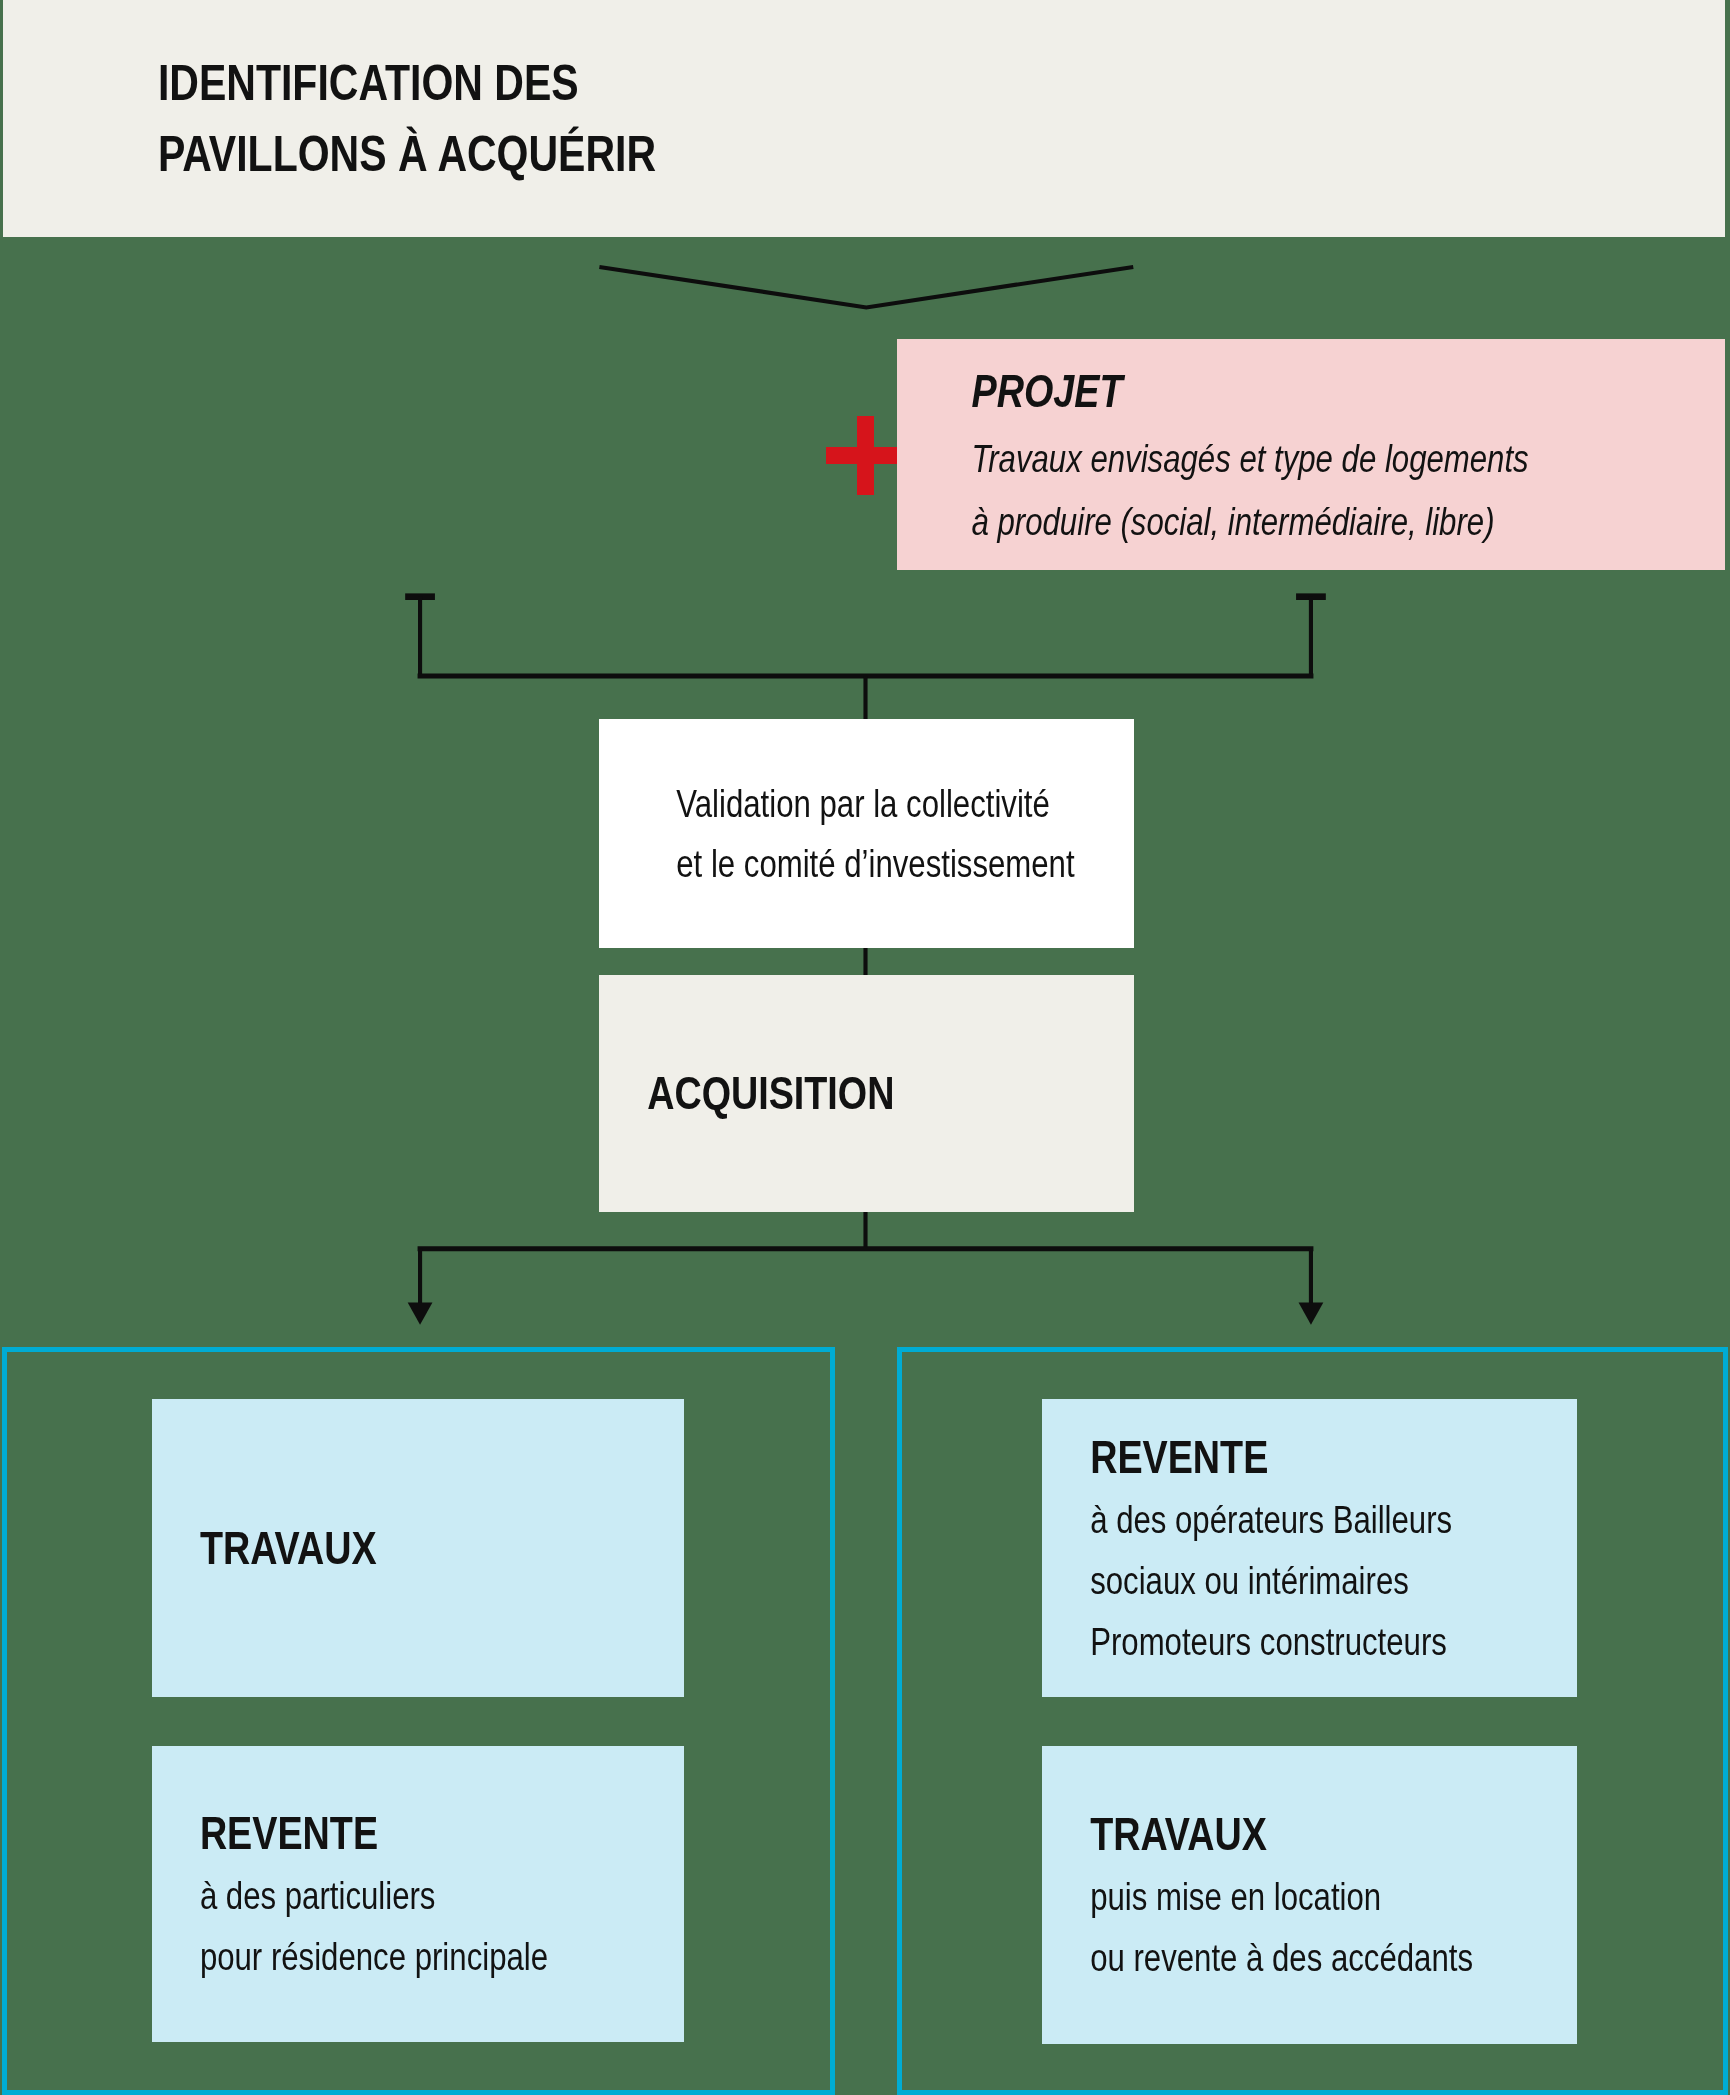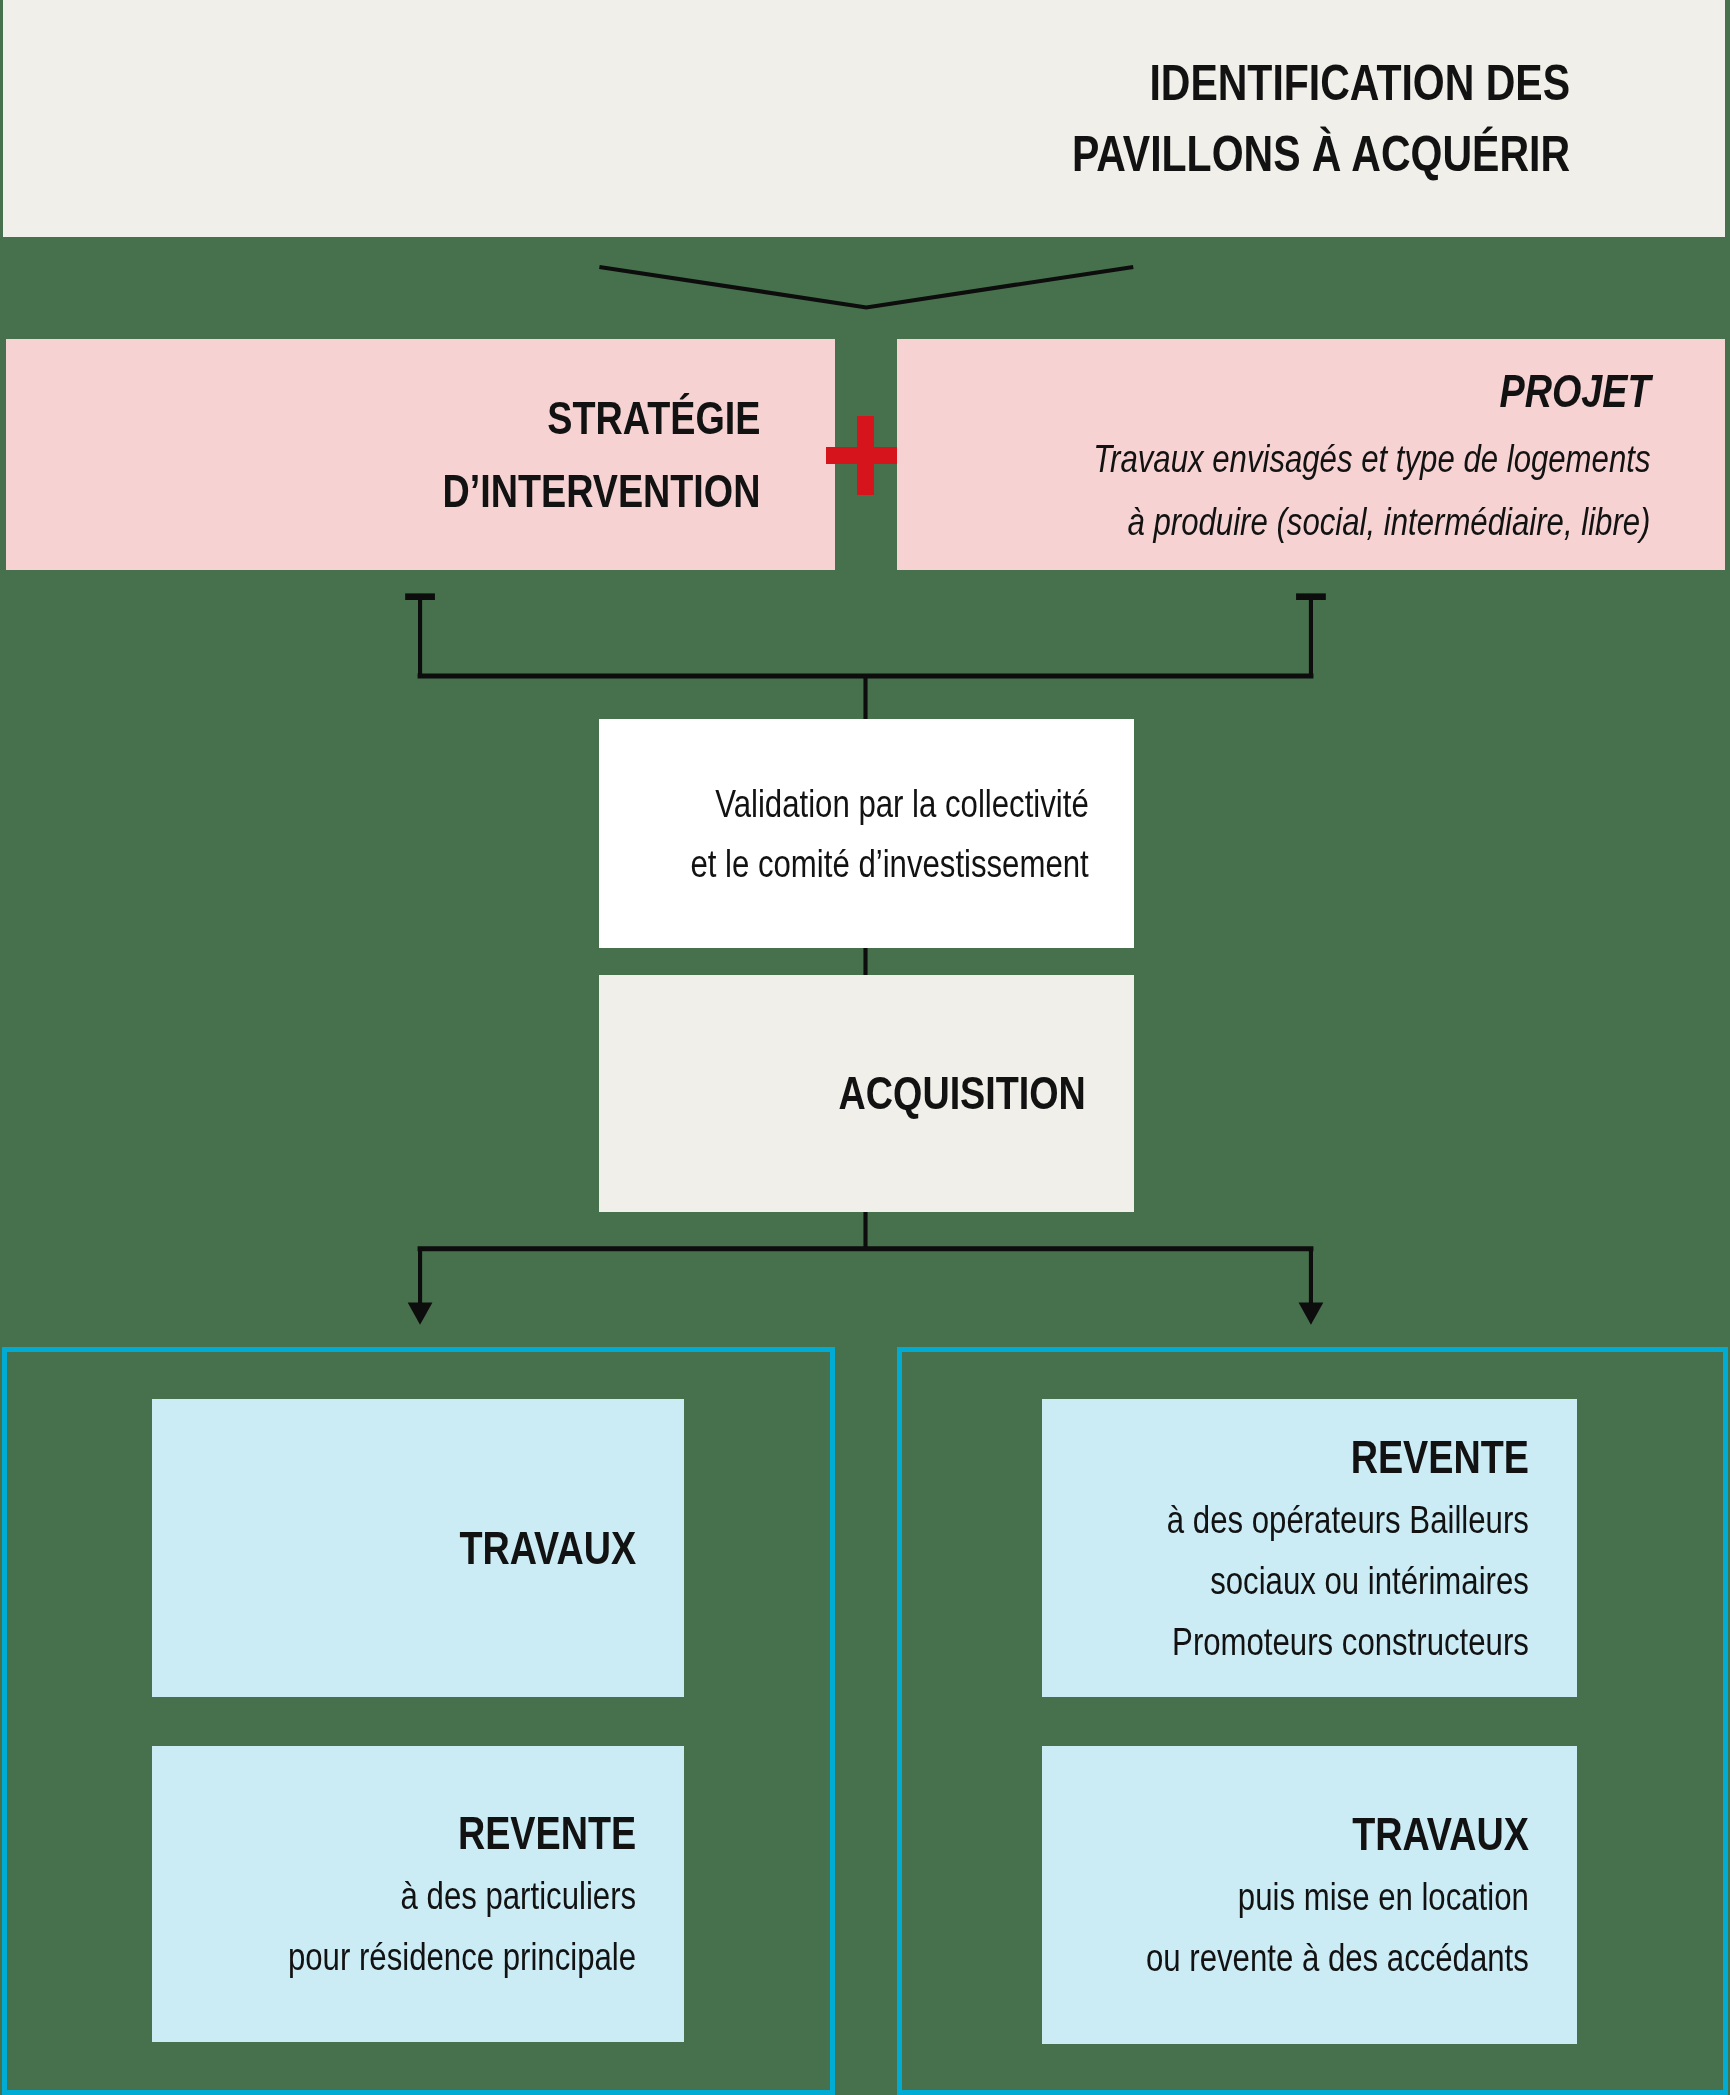--- a/index.html
+++ b/index.html
@@ -22,21 +22,21 @@
     background: var(--background);
     font-family: "Liberation Sans", sans-serif;
     color: var(--text);
     overflow: hidden;
   }
   .box {
     position: absolute;
     display: flex;
     flex-direction: column;
     justify-content: center;
-    text-align: right;
+    text-align: left;
     box-sizing: border-box;
   }
   .line {
     display: block;
     white-space: nowrap;
     transform: scaleX(0.82);
   }
   .h-top   { font-weight: bold; font-size: 50px; line-height: 71px; }
   .h-box   { font-weight: bold; font-size: 46px; line-height: 73px; }
   .h-small { font-weight: bold; font-size: 46px; line-height: 66px; }
@@ -93,24 +93,20 @@
     <line class="stroke" x1="1047" y1="818" x2="1047" y2="872" stroke-width="5"></line>
     <line class="stroke" x1="1047" y1="1145" x2="1047" y2="1182" stroke-width="5"></line>
     <line class="stroke" x1="1047" y1="1465" x2="1047" y2="1511" stroke-width="5"></line>
     <line class="stroke" x1="505" y1="1511" x2="1589" y2="1511" stroke-width="6"></line>
     <line class="stroke" x1="508" y1="1511" x2="508" y2="1578" stroke-width="5"></line>
     <line class="stroke" x1="1586" y1="1511" x2="1586" y2="1578" stroke-width="5"></line>
     <polygon class="fill" points="493,1576 523,1576 508,1603"></polygon>
     <polygon class="fill" points="1571,1576 1601,1576 1586,1603"></polygon>
   </svg>
 
-  <div class="box pink-left">
-    <span class="line h-box">STRATÉGIE</span>
-    <span class="line h-box">D’INTERVENTION</span>
-  </div>
 
   <div class="plus">
     <div class="bar-h"></div>
     <div class="bar-v"></div>
   </div>
 
   <div class="box pink-right">
     <span class="line h-box">PROJET</span>
     <span class="line b-76">Travaux envisagés et type de logements</span>
     <span class="line b-76">à produire (social, intermédiaire, libre)</span>

